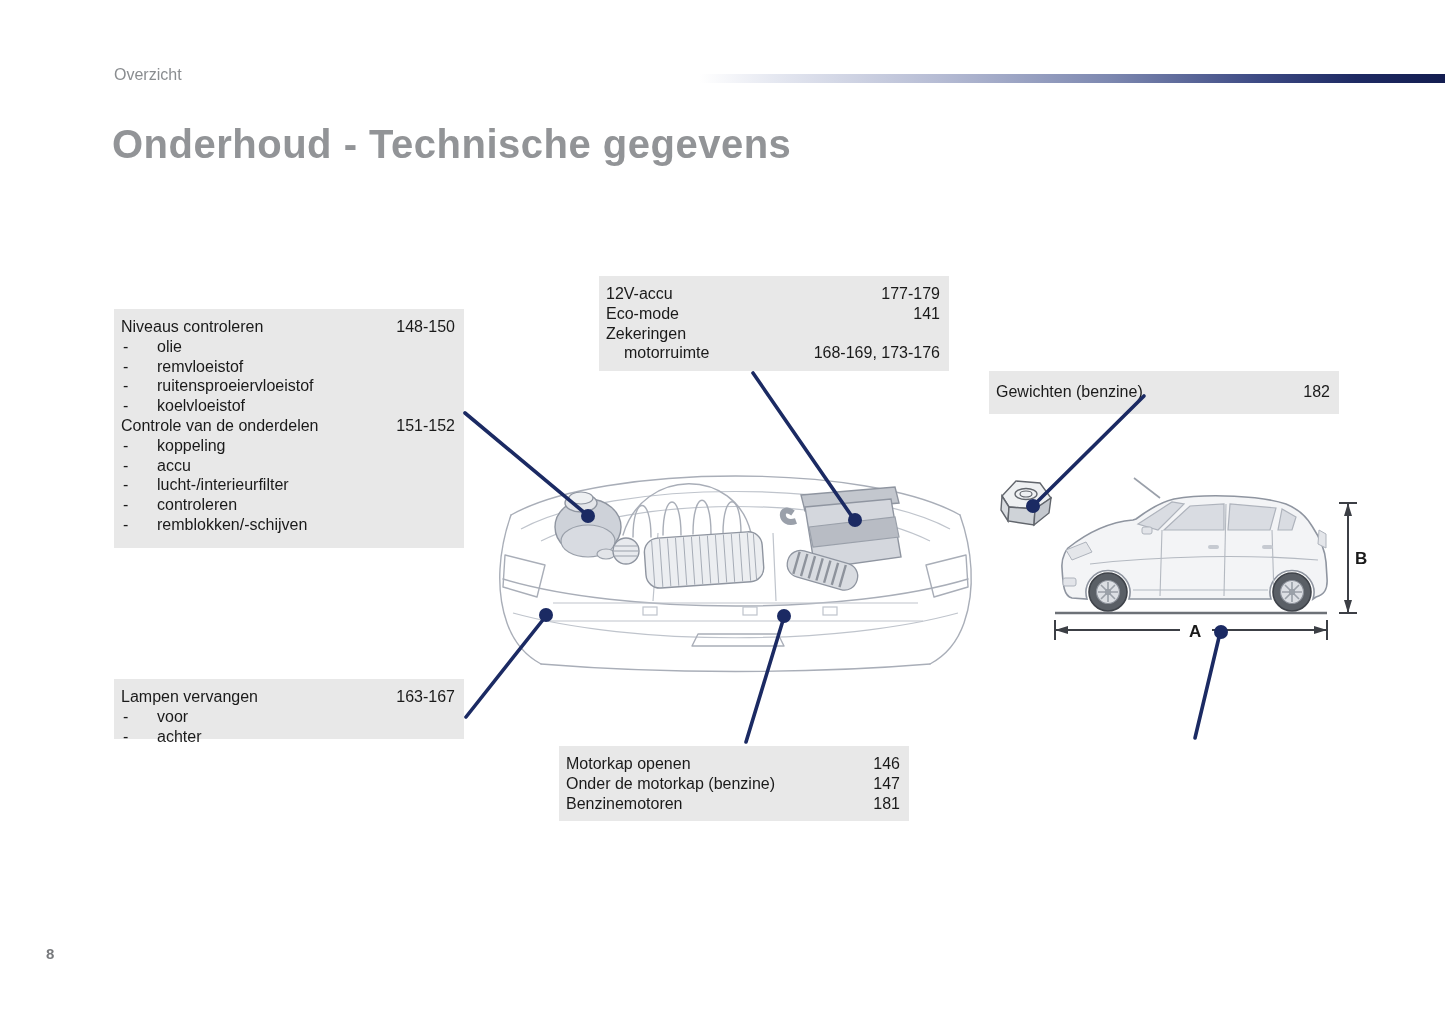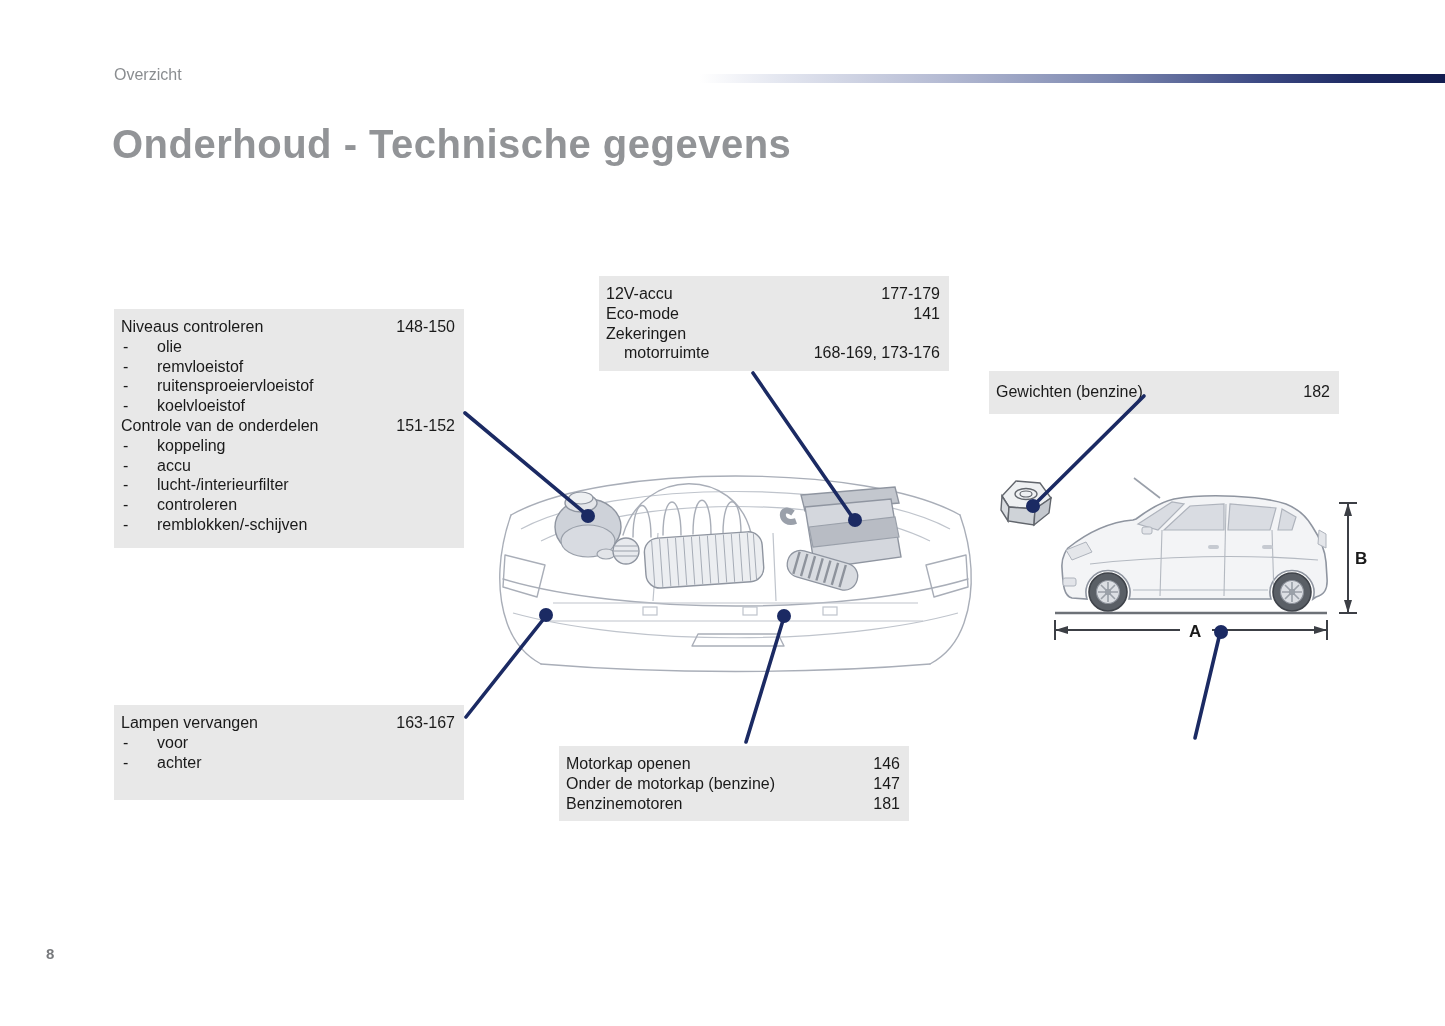--- a/index.html
+++ b/index.html
@@ -18,21 +18,21 @@
   .row{display:flex;justify-content:space-between;align-items:baseline;}
   .row .label{white-space:nowrap;}
   .row .pages{white-space:nowrap;padding-left:10px;}
   .row.bullet .label{position:relative;padding-left:36px;}
   .row.bullet .label::before{content:"-";position:absolute;left:2px;}
   .row.indent .label{padding-left:18px;}
 
   .box-niveaus{left:114px;top:309px;width:350px;height:239px;text-align:center;}
   .box-accu{left:559px;top:276px;width:350px;height:95px;margin-left:40px;}
   .box-gewichten{left:989px;top:351px;width:350px;height:43px;padding-top:11px;margin-top:20px;}
-  .box-lampen{left:114px;top:705px;width:350px;height:95px;}
+  .box-lampen{left:114px;top:679px;width:350px;height:60px;}
   .box-motorkap{left:559px;top:746px;width:350px;height:75px;}
   .box-afmetingen{left:1009px;top:739px;width:350px;height:70px;padding-top:12px;}
 
   svg{position:absolute;overflow:visible;}
   #connector-overlay{left:0;top:0;pointer-events:none;}
   .sketch{stroke:#a9aeb8;stroke-width:1.4;fill:none;stroke-linecap:round;stroke-linejoin:round;}
   .sketch-light{stroke:#bfc4cc;stroke-width:1.2;fill:none;}
   .dim{stroke:#3c3f45;stroke-width:2;fill:none;}
   .dim-label{font-family:"Liberation Sans",sans-serif;font-size:17px;font-weight:bold;fill:#1a1a1a;}
 </style>

